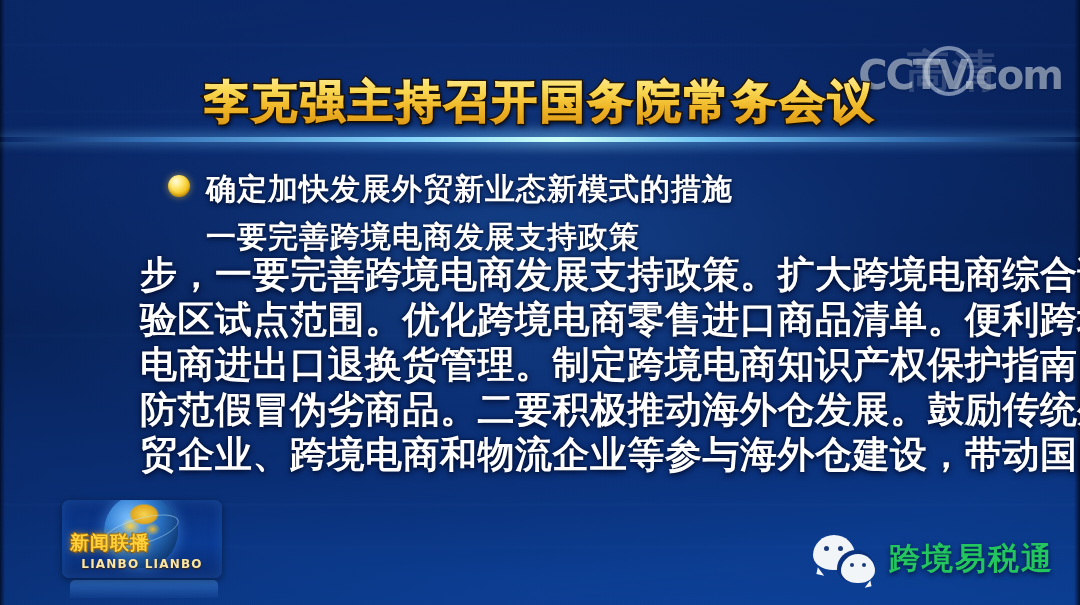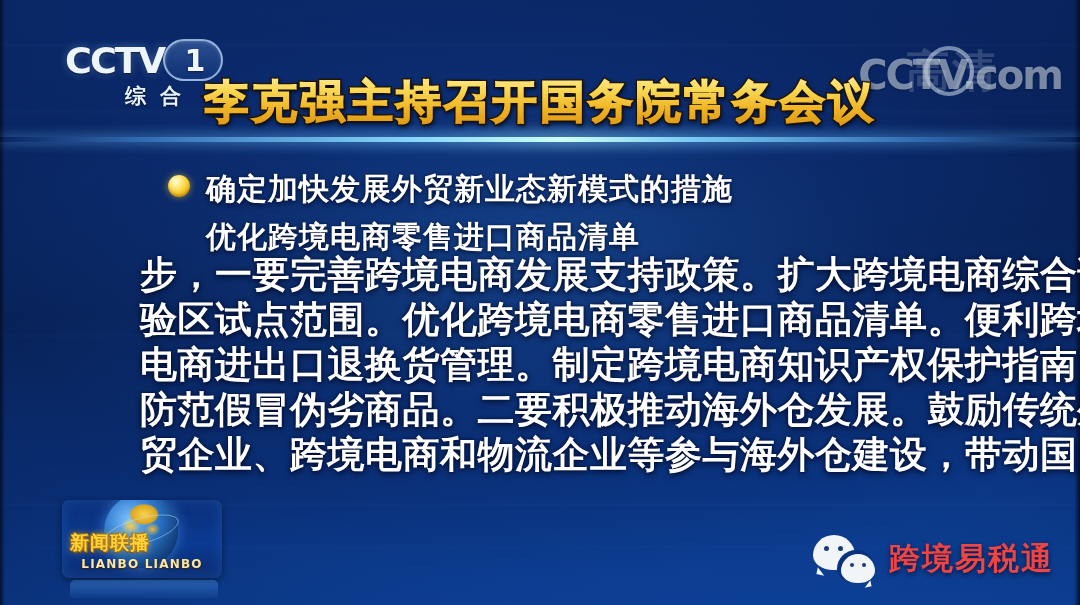--- a/index.html
+++ b/index.html
@@ -226,44 +226,35 @@
     background:#f2f5f8; border-radius:50% 50% 48% 48%/58% 58% 42% 42%;
     box-shadow:-2px -2px 0 2px rgba(12,50,125,1);
   }
   .wx-small:after{
     content:""; position:absolute; right:4px; bottom:-4px;
     border-right:7px solid #f2f5f8; border-top:6px solid transparent; transform:rotate(-12deg);
   }
   .wx-eye{ position:absolute; width:5px; height:5px; border-radius:50%; background:#1a3a7a; }
   .wx-txt{
     font-size:31px; font-weight:bold; letter-spacing:2px;
-    color:#ef4444; text-shadow:0 2px 5px rgba(0,10,40,.8);
+    color:#22c55e; text-shadow:0 2px 5px rgba(0,10,40,.8);
   }
 </style>
 </head>
 <body>
 
 <div id="screen">
 
   <div class="bg-base"></div>
   <div class="bg-vignette"></div>
   <div class="bg-streaks"></div>
   <div class="bg-vignette2"></div>
   <div class="edge-left"></div>
   <div class="edge-right"></div>
 
-  <div id="cctv1">
-    <div class="cctv-row">
-      <div class="cctv-word">CCTV</div>
-      <div class="ch1-badge">
-        <div class="ch1-num">1</div>
-      </div>
-    </div>
-    <div class="cctv-sub">综合</div>
-  </div>
 
   <div id="cctvcom">
     <div class="wm-hd">高清</div>
     <div class="wm-ring"></div>
     <div class="wm-word">CCTV.com</div>
   </div>
 
   <div id="headline">
     <div class="headline-wrap">
       <div class="headline-stroke">李克强主持召开国务院常务会议</div>
@@ -276,21 +267,21 @@
   <div id="divider-soft"></div>
   <div id="divider"></div>
 
   <div id="bullets">
     <div class="bullet-line">
       <div class="bullet-dot"></div>
       <div class="bullet-txt">确定加快发展外贸新业态新模式的措施</div>
     </div>
     <div class="bullet-line">
       <div class="bullet-dot ghost"></div>
-      <div class="bullet-txt">优化跨境电商零售进口商品清单</div>
+      <div class="bullet-txt">一要完善跨境电商发展支持政策</div>
     </div>
   </div>
 
   <div id="body">
     <div class="body-line">步，一要完善跨境电商发展支持政策。扩大跨境电商综合试</div>
     <div class="body-line">验区试点范围。优化跨境电商零售进口商品清单。便利跨境</div>
     <div class="body-line">电商进出口退换货管理。制定跨境电商知识产权保护指南，</div>
     <div class="body-line">防范假冒伪劣商品。二要积极推动海外仓发展。鼓励传统外</div>
     <div class="body-line">贸企业、跨境电商和物流企业等参与海外仓建设，带动国内</div>
   </div>

